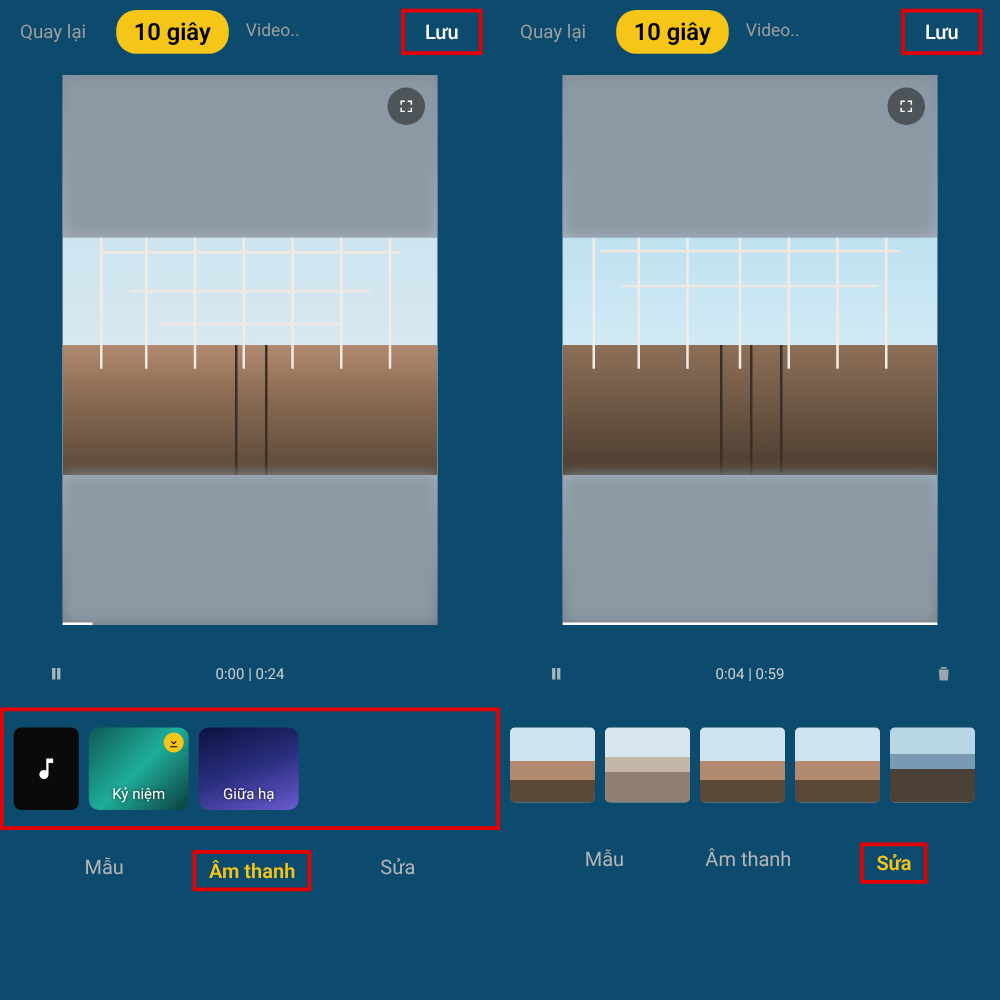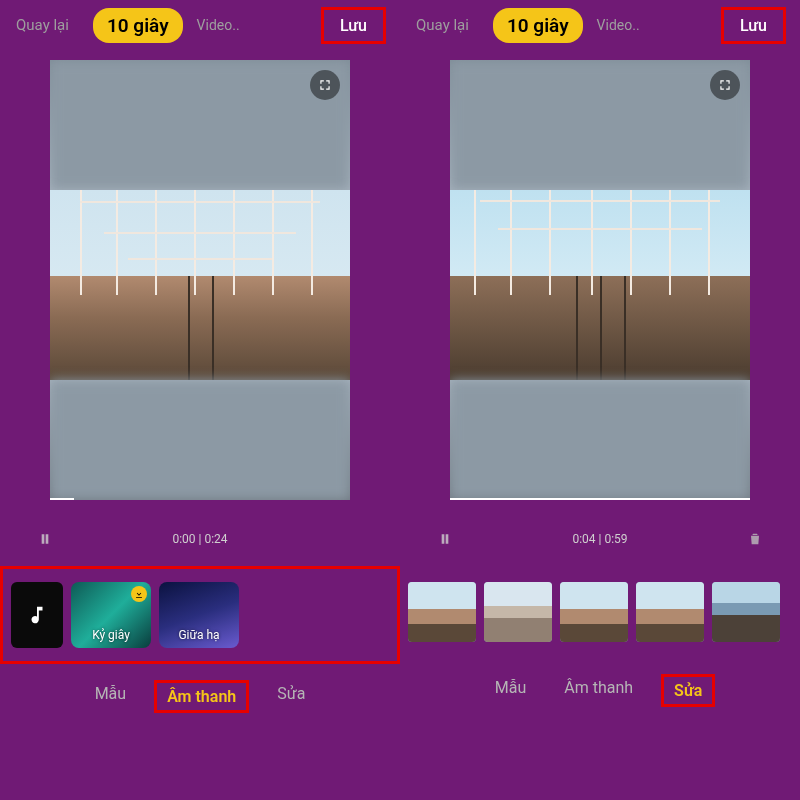--- a/index.html
+++ b/index.html
@@ -1,17 +1,17 @@
 <!DOCTYPE html>
 <html><head>
 <meta charset="utf-8">
 <style>
   *{box-sizing:border-box;margin:0;padding:0}
   body{background:#000;font-family:-apple-system,'Segoe UI',Roboto,sans-serif;width:800px;height:800px;overflow:hidden;display:flex}
-  .pane{width:400px;height:800px;position:relative;background:#701a75;color:#fff}
+  .pane{width:400px;height:800px;position:relative;background:#0c4a6e;color:#fff}
 
   
   .hdr{display:flex;align-items:center;height:50px;padding:0 8px;gap:6px}
   .back{color:#9e9e9e;font-size:15px;padding:4px 8px}
   .chip{background:#f5c518;color:#000;border-radius:16px;padding:6px 14px;font-size:19px;font-weight:600;margin-left:10px}
   .vid{color:#9e9e9e;font-size:14px;margin-left:8px}
   .spacer{flex:1}
   .save{color:#fff;font-size:16px;font-weight:500;padding:6px 16px;margin-right:6px}
   .redbox{border:3px solid #e60000}
 
@@ -48,21 +48,21 @@
   .musicBtn svg{width:22px;height:22px;fill:#fff}
   .card{position:relative;flex:0 0 80px;height:66px;border-radius:8px;overflow:hidden;display:flex;align-items:flex-end;justify-content:center;color:#fff;font-size:12px}
   .card .lbl{position:absolute;bottom:6px;left:0;right:0;text-align:center;text-shadow:0 0 3px rgba(0,0,0,.7)}
   .card .dl{position:absolute;top:4px;right:4px;width:16px;height:16px;border-radius:50%;background:#f5c518;display:flex;align-items:center;justify-content:center}
   .card .dl svg{width:10px;height:10px;fill:#000}
   .card.sel{outline:2px solid #f5c518;outline-offset:-2px}
   .thumb{flex:0 0 68px;height:60px;border-radius:4px;overflow:hidden;background:#8ba3b5;position:relative}
   .thumb .mini{position:absolute;inset:0}
 
   
-  .tabs{display:flex;justify-content:center;gap:18px;margin-top:16px}
+  .tabs{display:flex;justify-content:center;gap:45px;margin-top:16px}
   .tab{font-size:16px;color:#b5b5b5;padding:4px 10px}
   .tab.active{color:#f5c518;font-weight:600}
 
   
   .bg-neon{background:linear-gradient(135deg,#d7b9e4,#f4d1da,#c6d9f2)}
   .bg-anghon{background:radial-gradient(circle at 30% 40%,#2d6fb3,#0d2a55 80%)}
   .bg-kyniem{background:linear-gradient(135deg,#0e5a55,#1fae9a,#0a3d3d)}
   .bg-giuaha{background:linear-gradient(160deg,#0b1240,#2a2e7e,#6a5bd0)}
 
   .mini-bridge{background:linear-gradient(#cfe4ef 0 45%,#b18a6f 45% 70%,#5a4838 70%)}
@@ -122,21 +122,21 @@
 
   <div class="stripWrap redbox">
     <div class="strip" id="left-strip">
       <div class="musicBtn">
         <svg viewBox="0 0 24 24">
             <path d="M12 3v10.55A4 4 0 1 0 14 17V7h4V3h-6z"></path>
           </svg>
       </div>
 
         <div class="card bg-kyniem">
-          <div class="lbl">Kỷ giây</div>
+          <div class="lbl">Kỷ niệm</div>
           <div class="dl">
             <svg viewBox="0 0 24 24">
               <path d="M12 3v10l4-4 1.4 1.4L12 16 6.6 10.4 8 9l4 4V3h0zM5 19h14v2H5z"></path>
             </svg>
           </div>
         </div>
         <div class="card bg-giuaha">
           <div class="lbl">Giữa hạ</div>
         </div>
       </div>

